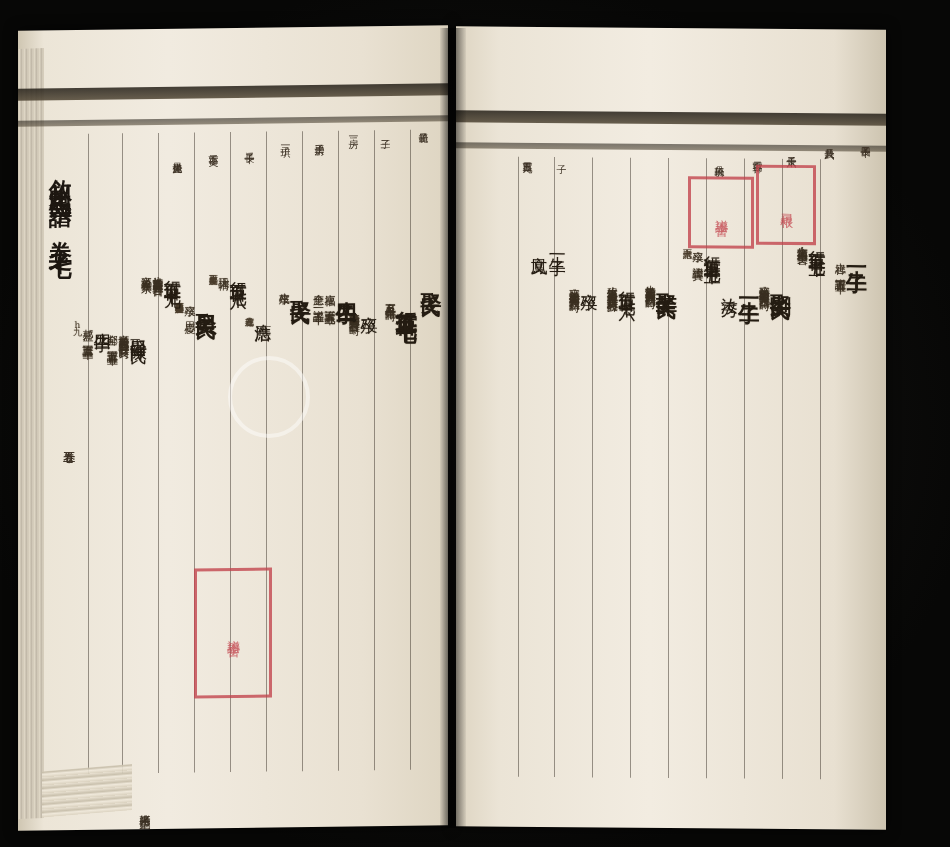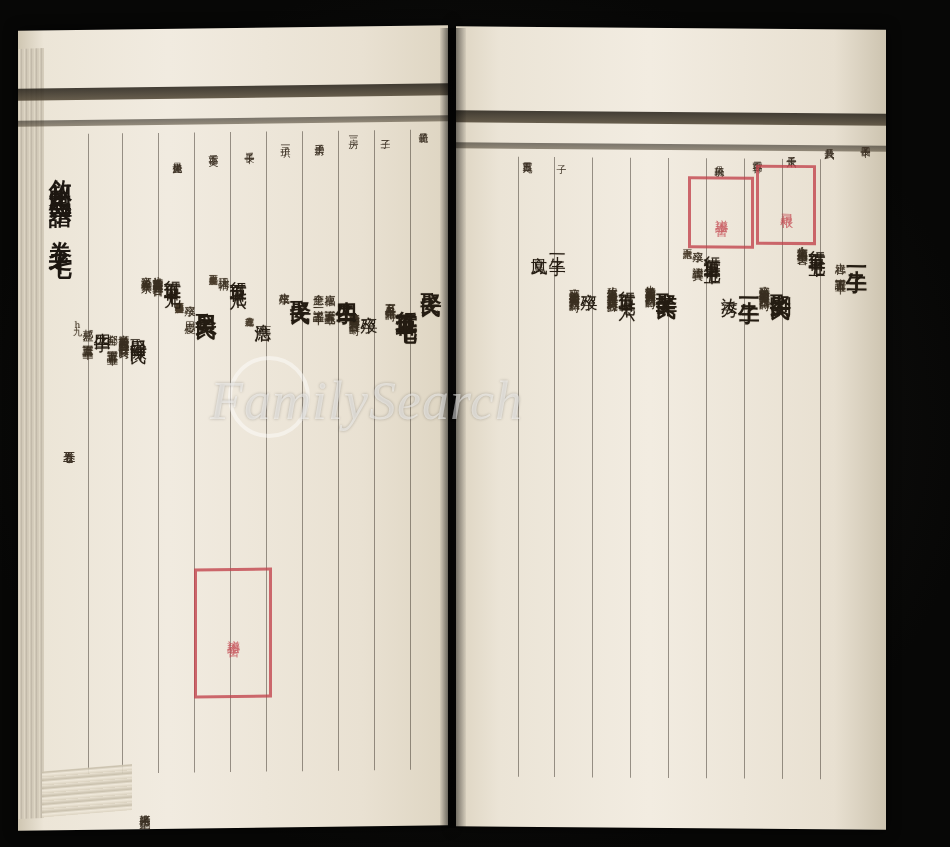--- a/index.html
+++ b/index.html
@@ -394,14 +394,13 @@
       </div>
 
       <div class="seal" style="left:232px; top:148px; width:66px; height:72px;">譜學會</div>
       <div class="seal" style="left:300px; top:136px; width:60px; height:80px;">尋根</div>
     </div>
 
     <div class="gutter"></div>
   </div>
 
   <div class="wm-mark"></div>
-  <div class="watermark">FamilySearch</div>
 </div>
 
 </body></html>

